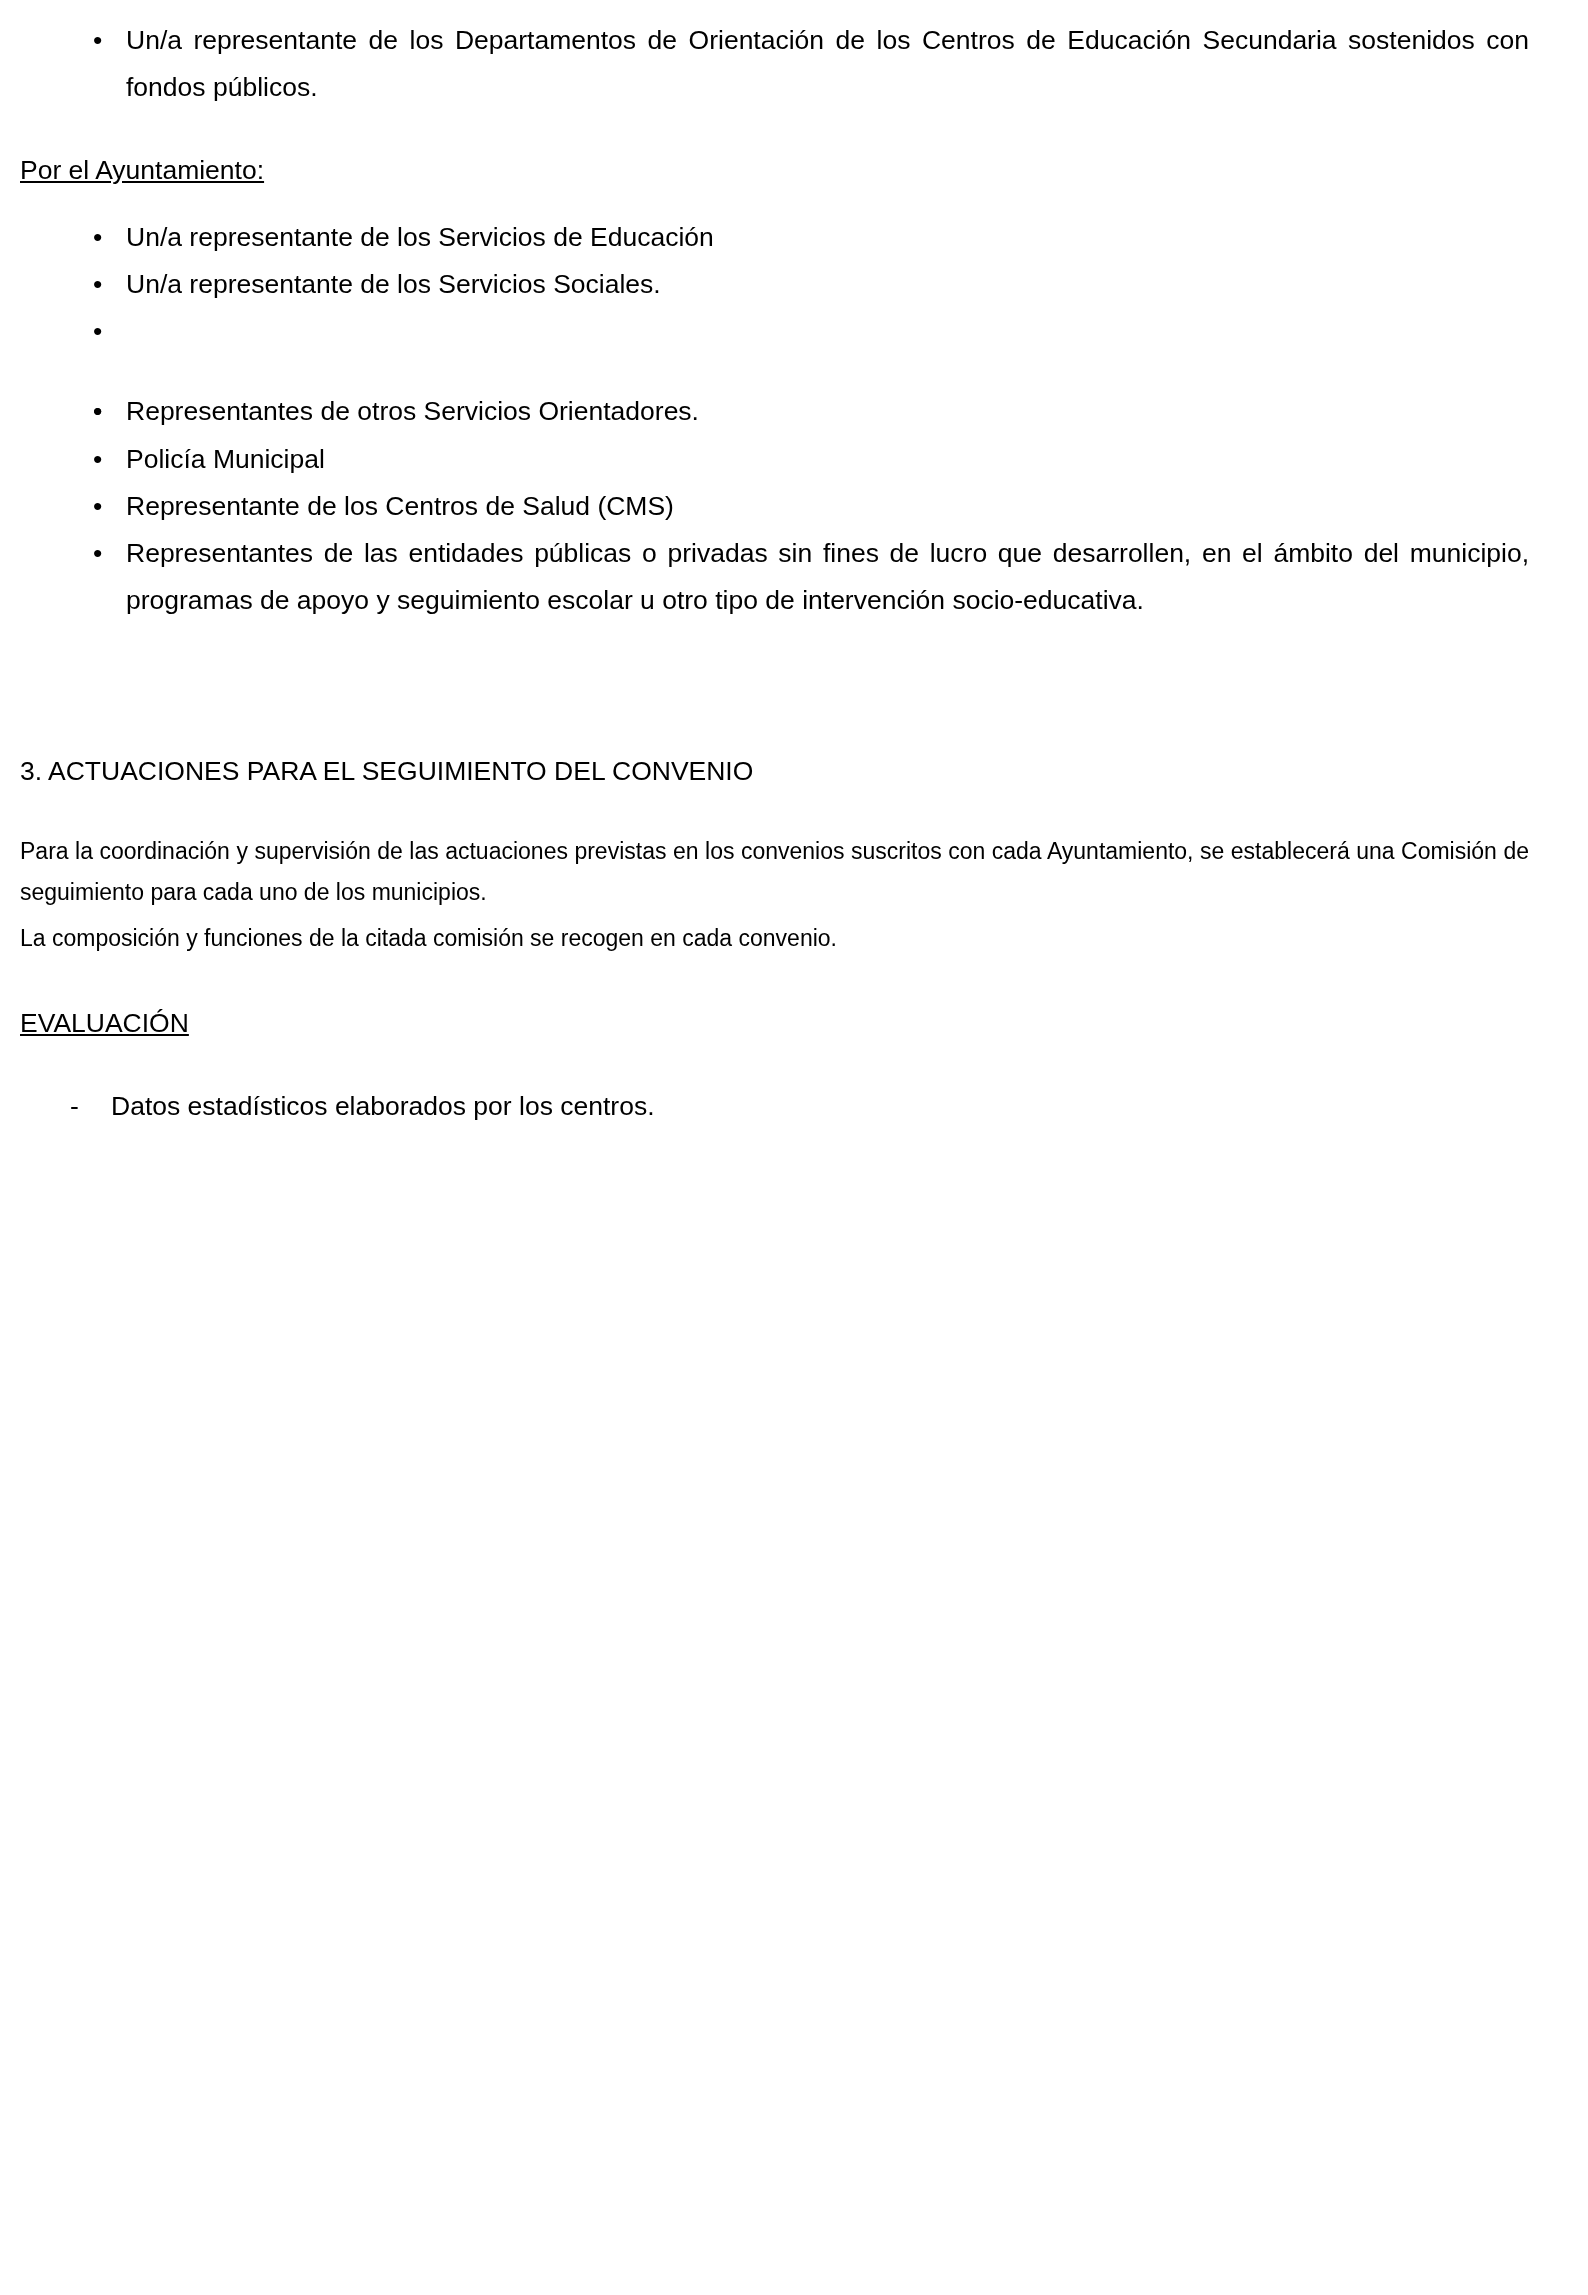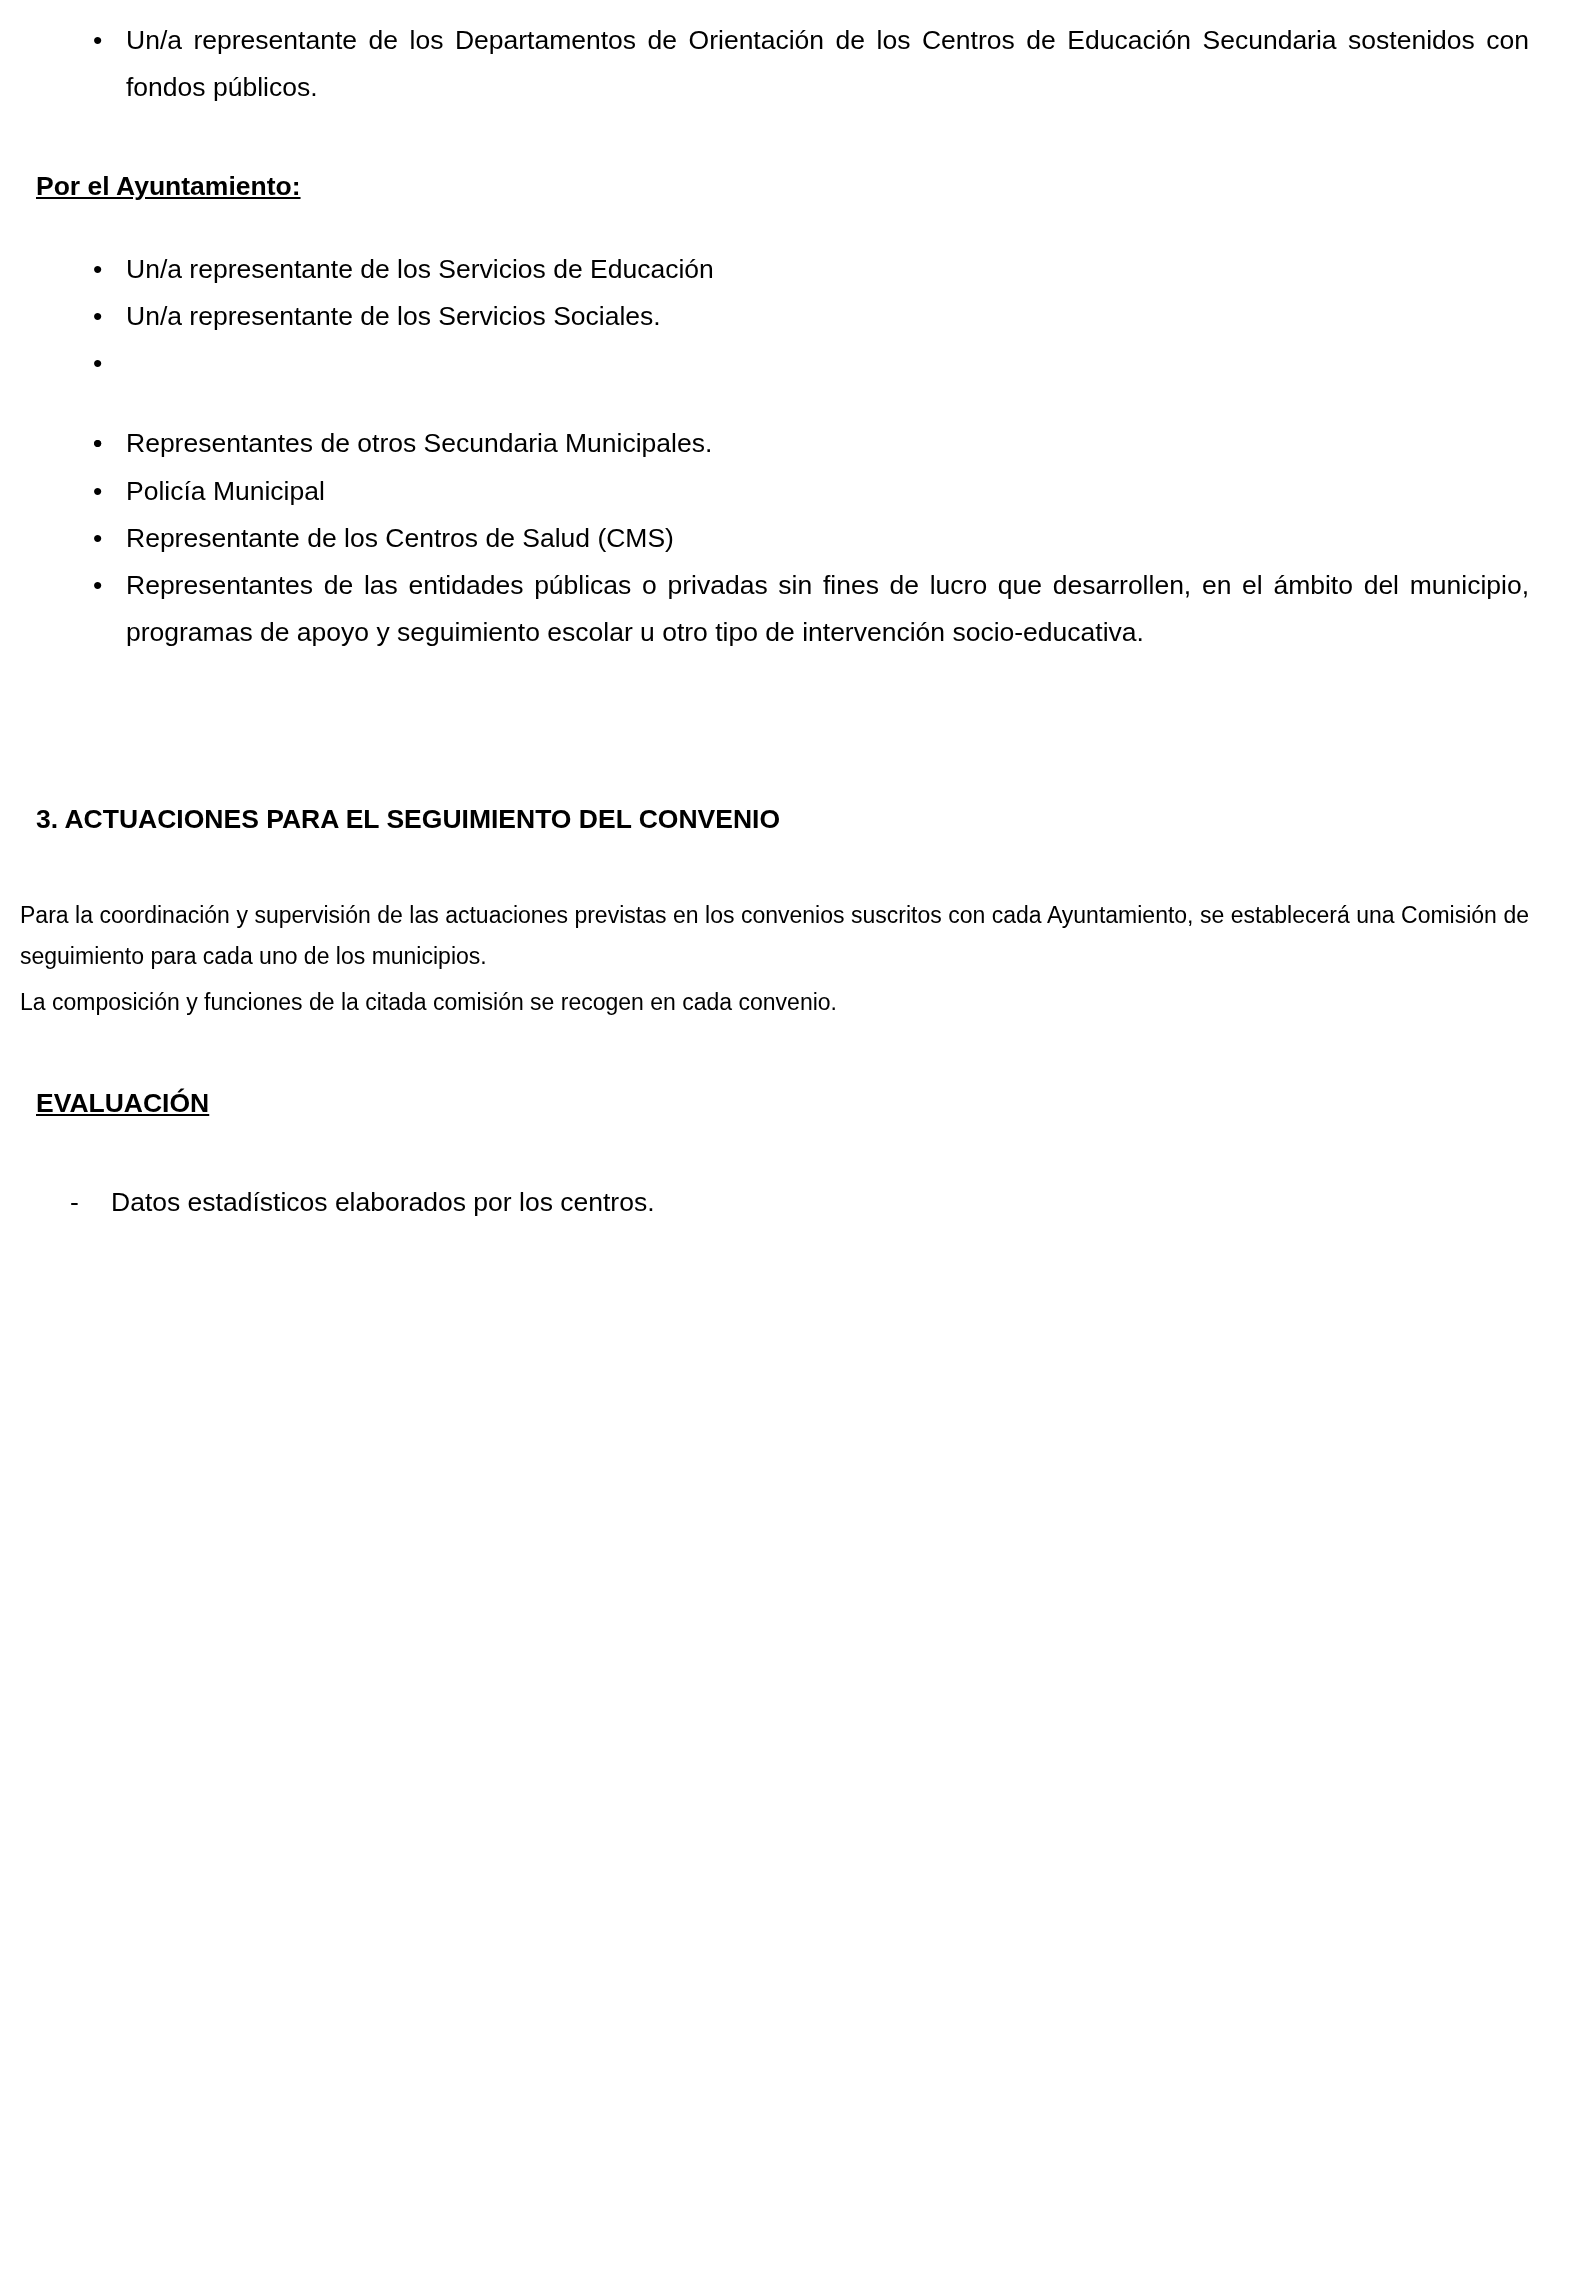--- a/index.html
+++ b/index.html
@@ -27,24 +27,24 @@
     margin: 0;
   }
   .para {
     text-align: justify;
     text-justify: inter-word;
     margin: 0 0 5px 0;
     font-size: 23px;
     line-height: 1.78;
   }
   .heading {
-    font-weight: bold;
+    font-weight: normal;
     font-size: 26.5px;
     line-height: 1.78;
-    margin: 16px;
+    margin: 0;
   }
   .heading.underline {
     text-decoration: underline;
   }
   .bullet-list {
     list-style: none;
     margin: 0;
     padding: 0;
   }
   .bullet-item {
@@ -127,21 +127,21 @@
 
 
     <div class="spacer-sm"></div>
 
     <ul class="bullet-list">
       <li class="bullet-item">
         <span class="dot">•</span>
       </li>
       <li class="bullet-item">
         <span class="dot">•</span>
-        <span>Representantes de otros Secundaria Municipales.</span>
+        <span>Representantes de otros Servicios Orientadores.</span>
       </li>
       <li class="bullet-item">
         <span class="dot">•</span>
         <span>Policía Municipal</span>
       </li>
       <li class="bullet-item">
         <span class="dot">•</span>
         <span>Representante de los Centros de Salud (CMS)</span>
       </li>
       <li class="bullet-item">

